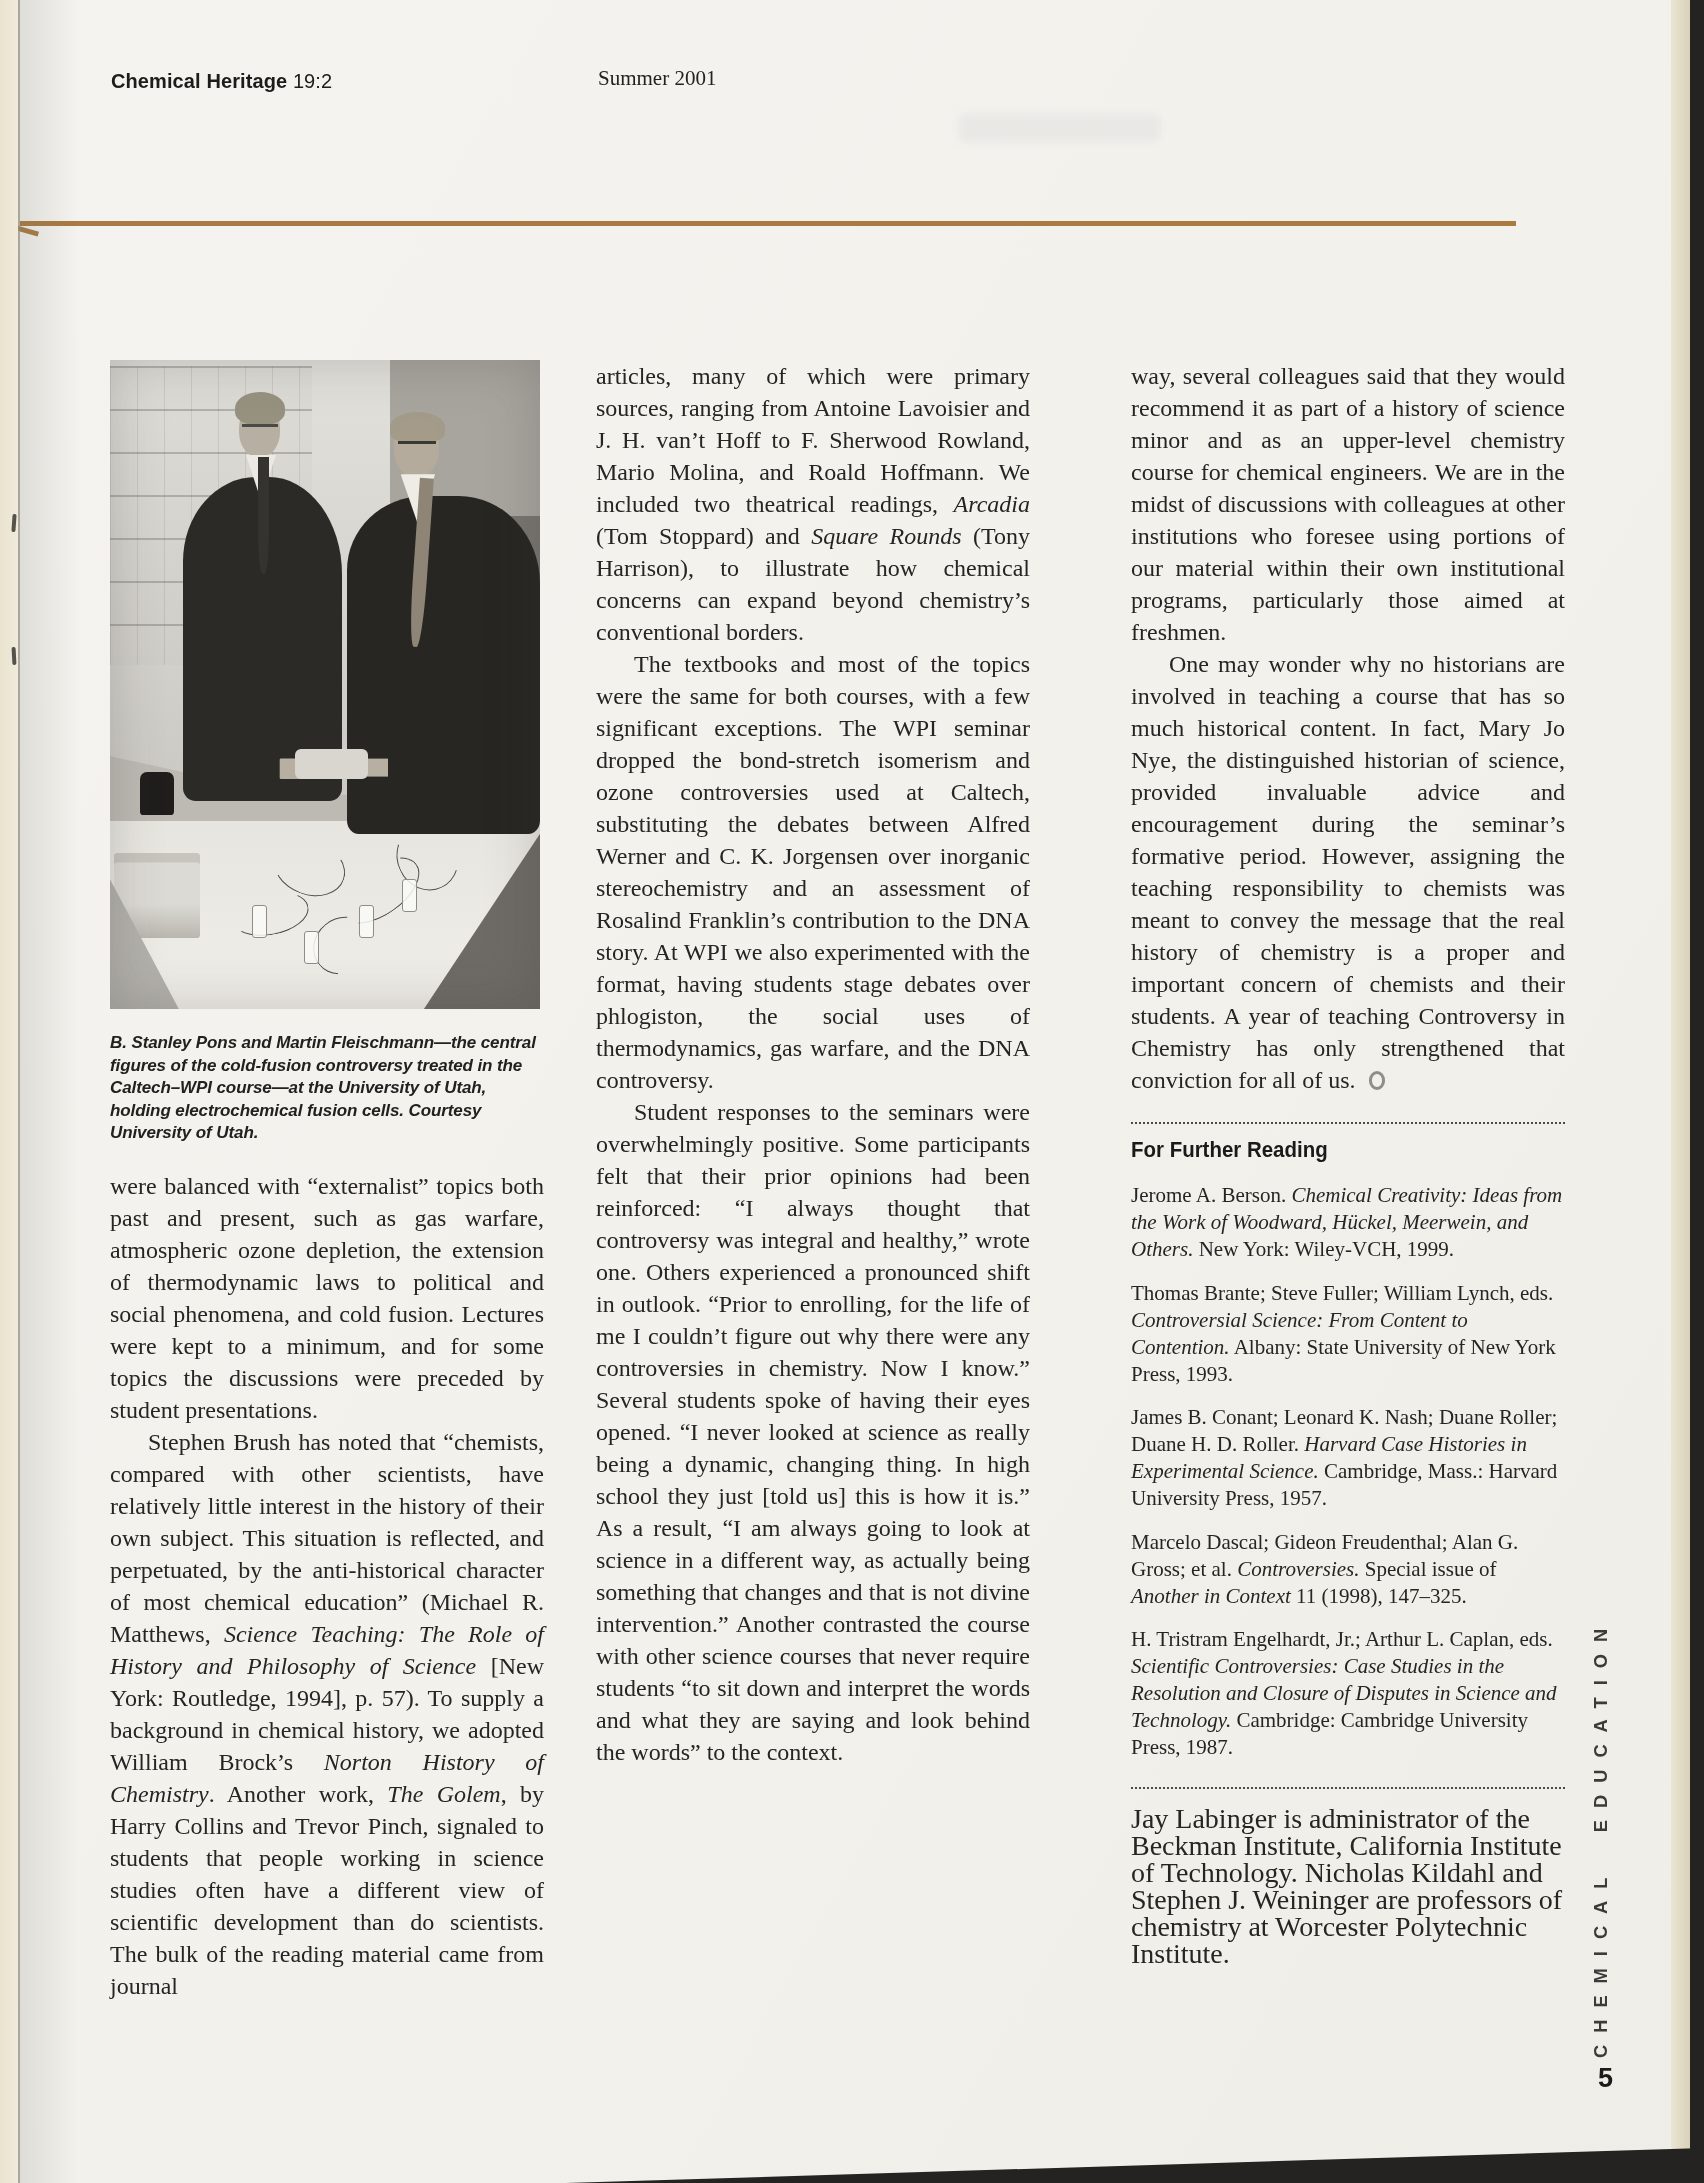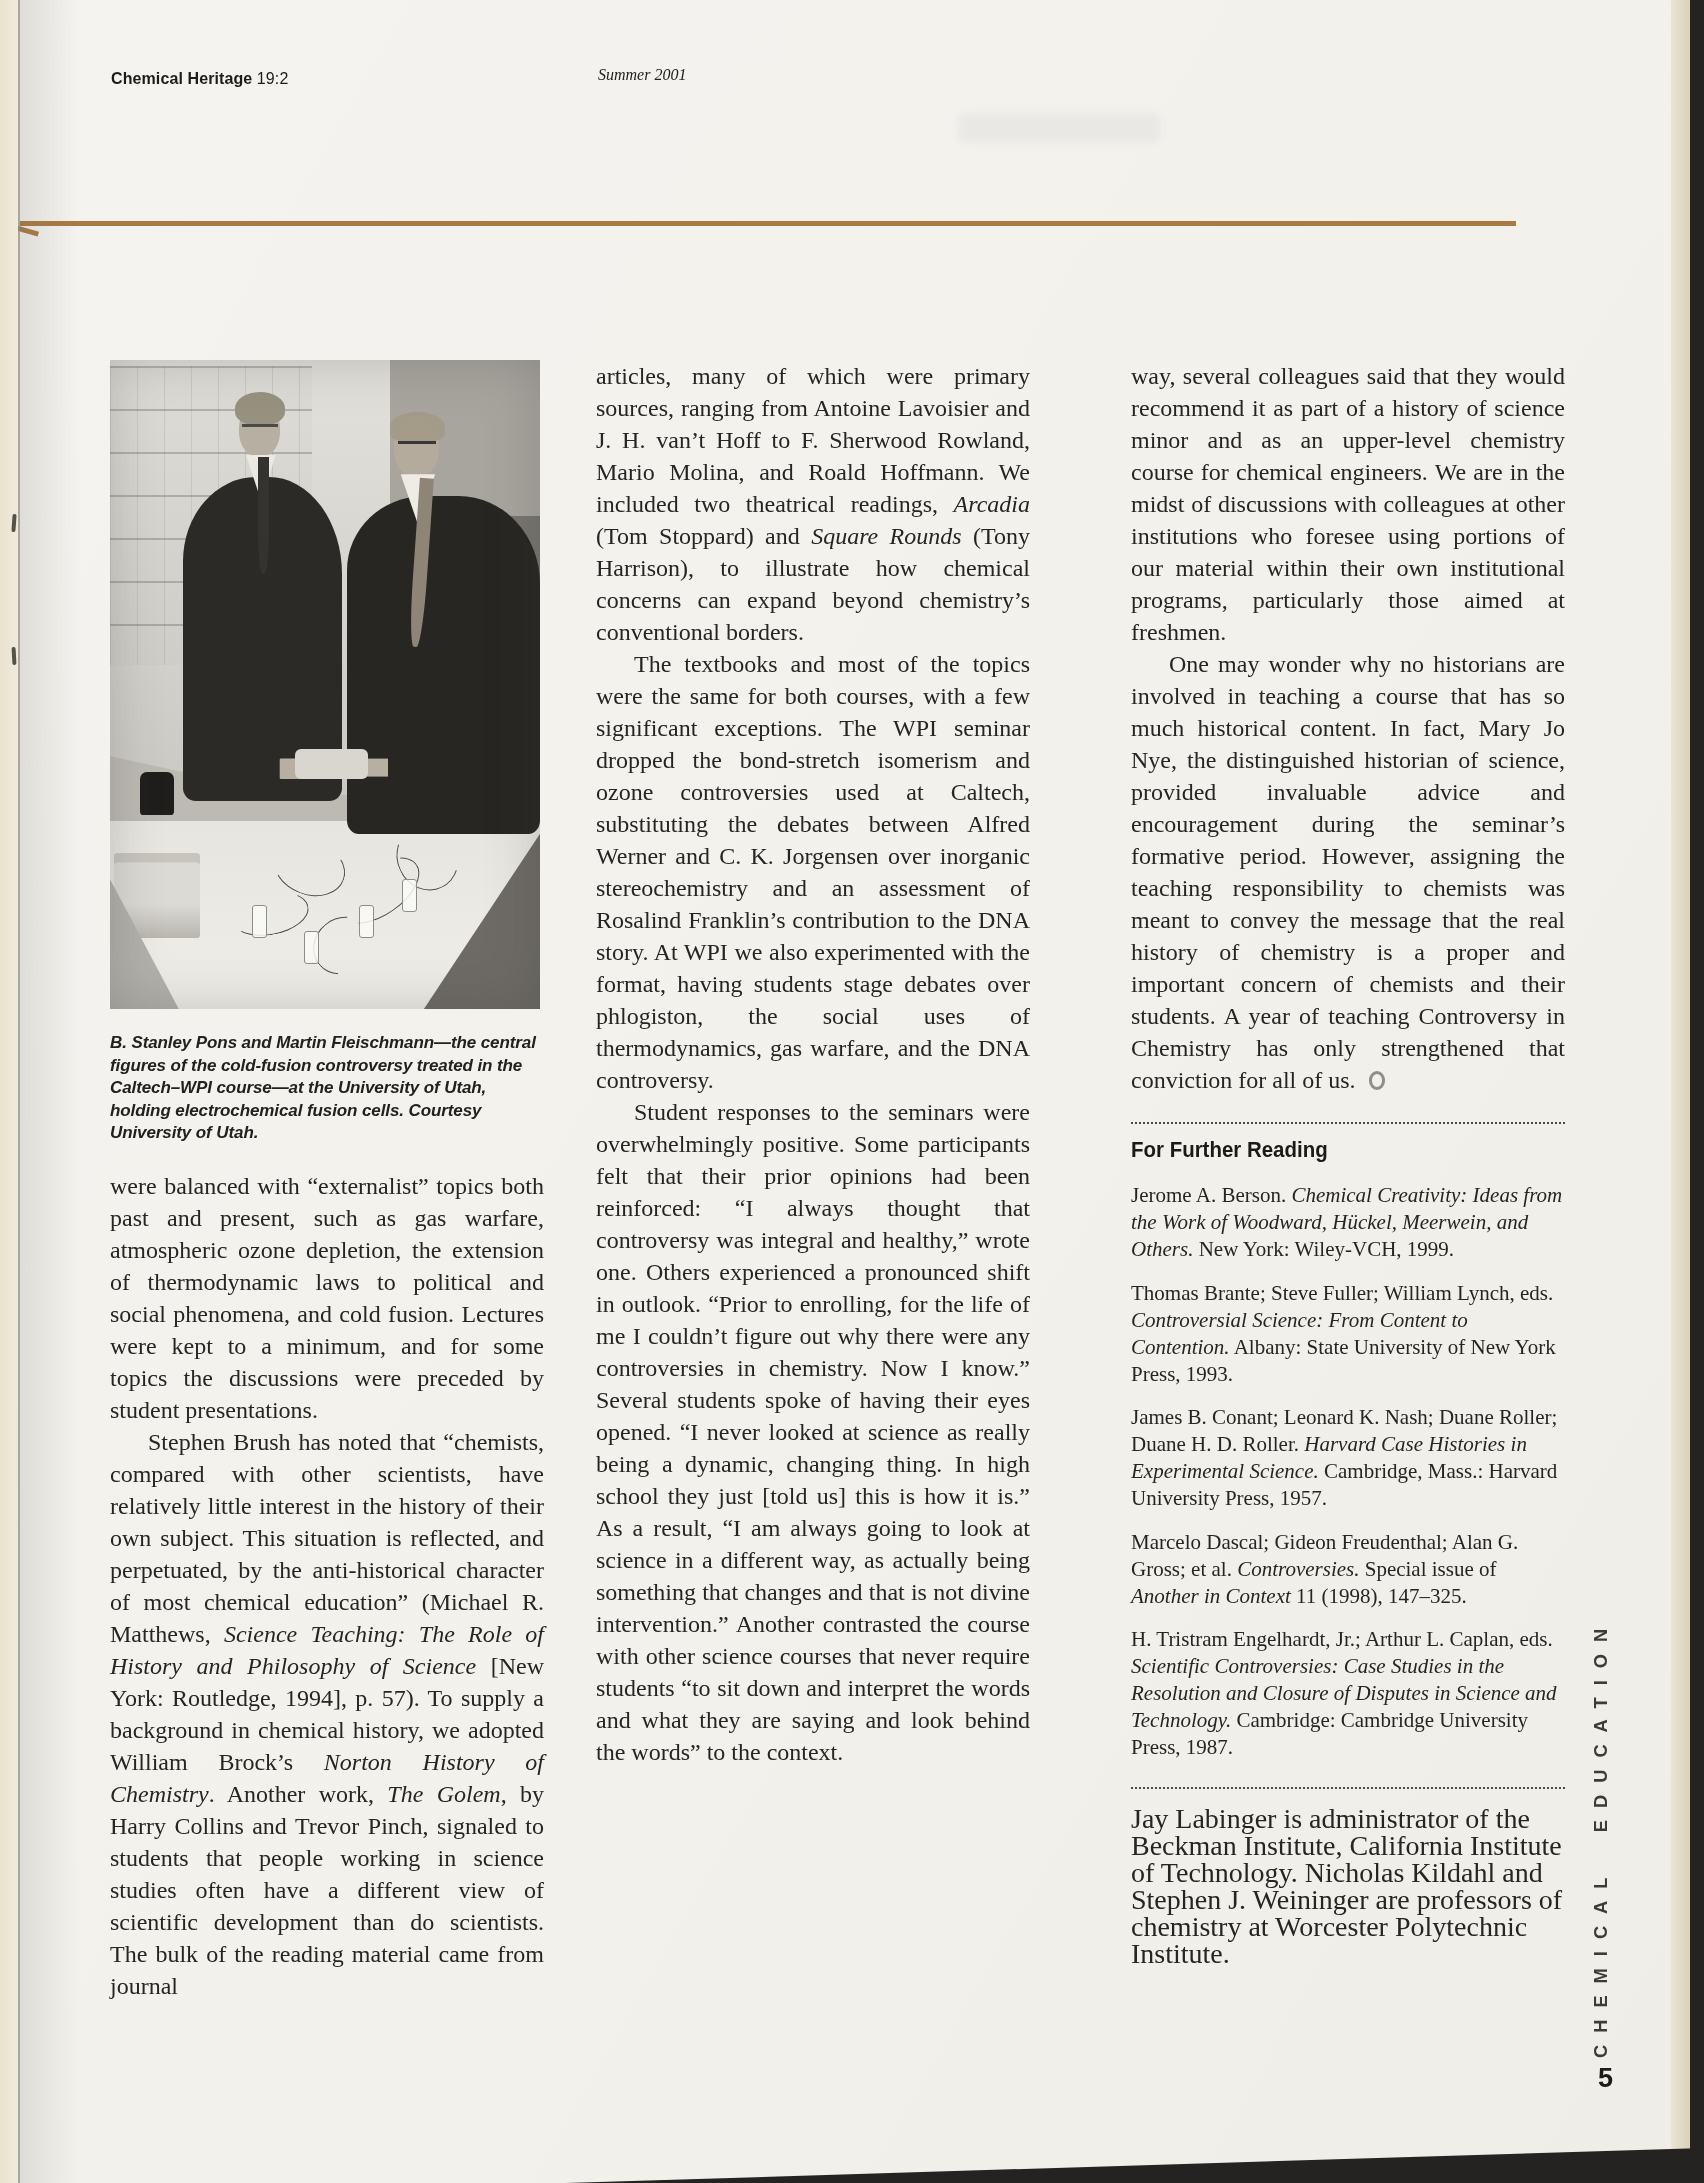--- a/index.html
+++ b/index.html
@@ -16,23 +16,23 @@
   .staple{position:absolute;width:4.1px;height:18px;background:#55524a;border-radius:1.8px;}
   .fore-edge-right{position:absolute;left:1671px;top:0;width:19px;height:2183px;
         background:linear-gradient(to right,#eae5d3,#d9d2b8);}
   .right-black{position:absolute;left:1690px;top:0;width:14px;height:2183px;background:#242322;}
   .bottom-black{position:absolute;left:533px;top:2148px;width:1172px;height:36px;background:#242322;
         clip-path:polygon(0 100%,100% 0,100% 100%);}
   .ghost{position:absolute;left:959px;top:114px;width:201px;height:28px;
         background:rgba(150,152,165,.10);filter:blur(4.1px);border-radius:6px;}
   
   .masthead{position:absolute;left:111px;top:70px;font-family:"Liberation Sans",sans-serif;
-        font-size:16px;color:#1d1c1a;letter-spacing:0.1px;}
+        font-size:20px;color:#1d1c1a;letter-spacing:0.1px;}
   .masthead .bold{font-weight:bold;}
-  .issue-date{position:absolute;left:598px;top:66px;font-style:italic;font-size:16px;color:#23221f;}
+  .issue-date{position:absolute;left:598px;top:66px;font-size:21px;color:#23221f;}
   .accent-rule{position:absolute;left:20px;top:221px;width:1496px;height:4.7px;background:#a97a42;}
   .accent-rule-tail{position:absolute;left:4.7px;top:227px;width:34px;height:4.7px;background:#a97a42;
         transform:rotate(16deg);}
   
   .col{position:absolute;width:434px;text-align:justify;font-size:24px;line-height:32px;}
   .col p{margin:0;}
   .col p.indent{text-indent:38px;}
   #col1{left:110px;top:1170px;}
   #col2{left:596px;top:360px;}
   #col3{left:1087px;top:360px;margin-left:44px;}

